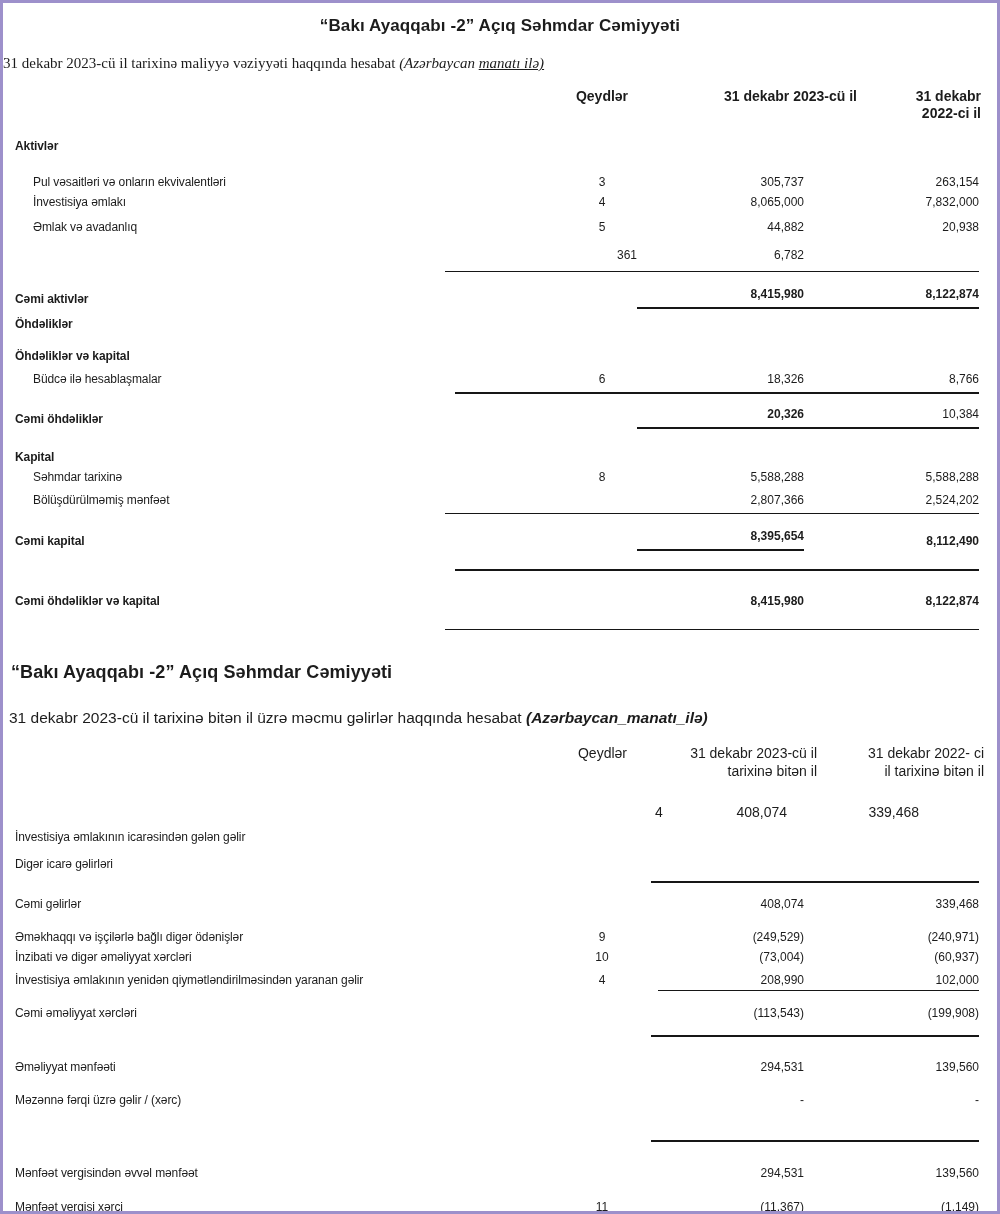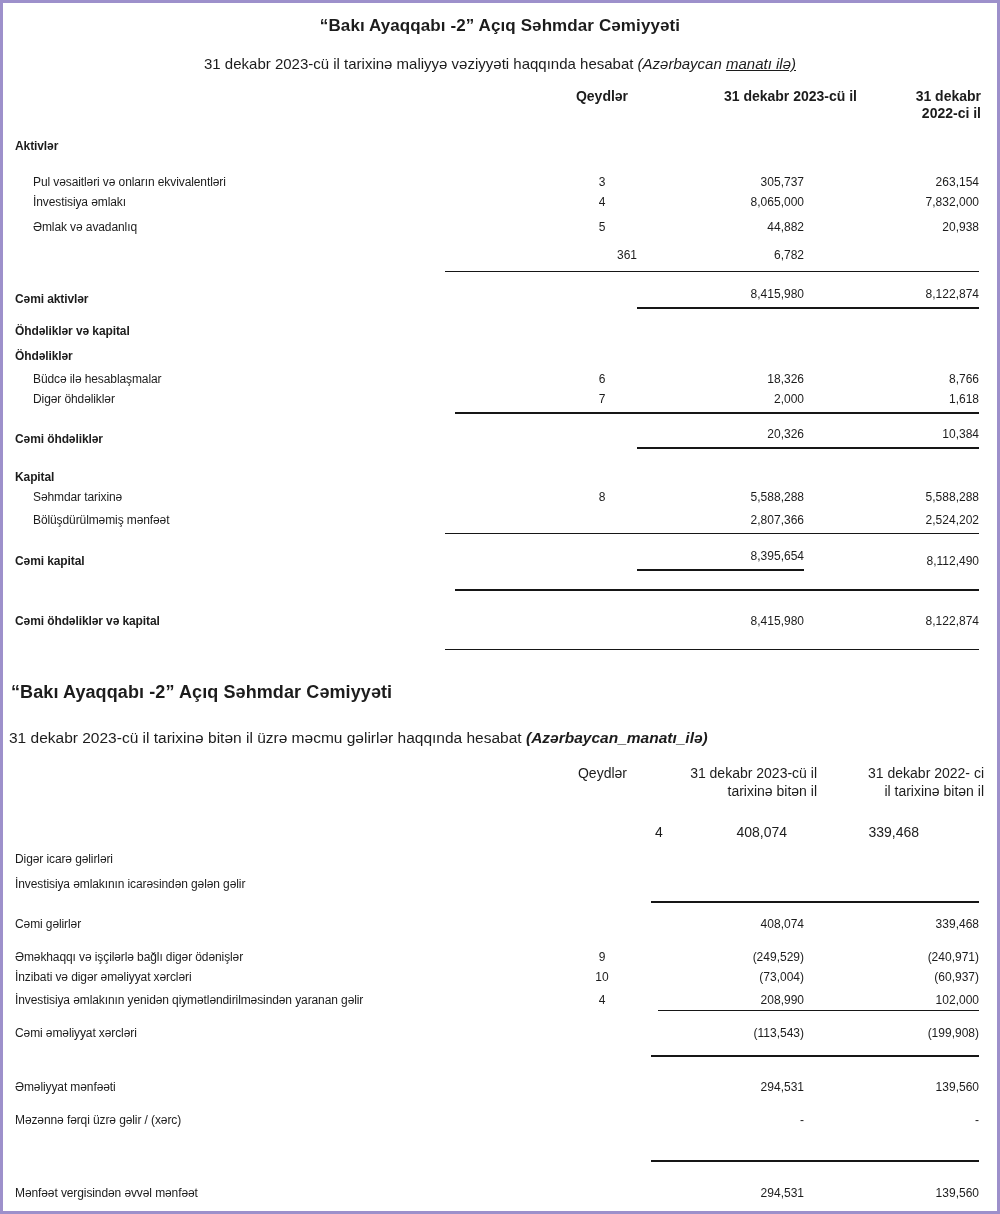--- a/index.html
+++ b/index.html
@@ -20,21 +20,21 @@
     grid-template-columns:1fr 70px 167px 175px;
     padding-left:12px; padding-right:18px;
     font-size:12px; line-height:20px;
     align-items:end;
   }
   .cl { text-align:left; letter-spacing:-0.1px; }
   .cn { text-align:center; }
   .cv { text-align:right; }
   .ind .cl { padding-left:18px; }
   .lb .cl { font-weight:bold; }
-  .vb1 .v1, .vb2 .v2 { font-weight:normal; }
+  .vb1 .v1, .vb2 .v2 { font-weight:bold; }
   .ul1 .v1, .ul2 .v2 { border-bottom:2px solid #161616; padding-bottom:3px; }
 
   
   .hrow1 {
     display:grid;
     grid-template-columns:1fr 70px 220px 124px;
     padding-left:12px; padding-right:16px;
     font-size:14px; font-weight:bold; line-height:17px;
     align-items:start;
   }
@@ -59,21 +59,21 @@
   
   .rule { height:0; border-top:1.5px solid #161616; }
   .thick { border-top-width:2.5px; }
   .r-s1 { margin-left:442px; margin-right:18px; }
   .r-s1b { margin-left:452px; margin-right:18px; }
   .r-s2 { margin-left:648px; margin-right:18px; }
   .r-s2t { margin-left:655px; margin-right:18px; }
 
   
   .t1 { text-align:center; font-size:17px; font-weight:bold; letter-spacing:0.1px; }
-  .sub1 { text-align:center; font-size:15px; margin-top:19px; }
+  .sub1 { text-align:left; font-size:15px; margin-top:19px;font-family:Liberation Serif, serif; }
   .sub1 .it { font-style:italic; }
   .sub1 .itu { font-style:italic; text-decoration:underline; }
   .t2 { text-align:left; font-size:18px; font-weight:600; padding-left:8px; letter-spacing:0.1px; }
   .sub2 { text-align:left; font-size:15.5px; padding-left:6px; }
   .sub2 .it { font-style:italic;font-weight:bold; }
 
   
   .mt3{margin-top:3px}.mt4{margin-top:18px}.mt5{margin-top:5px}.mt6{margin-top:6px}
   .mt7{margin-top:7px}.mt8{margin-top:8px}.mt10{margin-top:10px}.mt11{margin-top:11px}
   .mt12{margin-top:12px}.mt13{margin-top:13px}.mt14{margin-top:14px}.mt16{margin-top:16px}
@@ -128,44 +128,38 @@
     </div>
     <div class="rule r-s1 mt6"></div>
 
     <div class="trow lb vb1 vb2 ul1 ul2 mt12">
       <div class="cl">Cəmi aktivlər</div>
         <div class="cn"></div>
         <div class="cv v1">8,415,980</div>
         <div class="cv v2">8,122,874</div>
     </div>
 
+    <div class="trow lb mt5">
+      <div class="cl">Öhdəliklər</div>
+        <div class="cn"></div>
+        <div class="cv v1"></div>
+        <div class="cv v2"></div>
+    </div>
     <div class="trow lb mt12">
       <div class="cl">Öhdəliklər və kapital</div>
-        <div class="cn"></div>
-        <div class="cv v1"></div>
-        <div class="cv v2"></div>
-    </div>
-    <div class="trow lb mt5">
-      <div class="cl">Öhdəliklər</div>
         <div class="cn"></div>
         <div class="cv v1"></div>
         <div class="cv v2"></div>
     </div>
     <div class="trow ind mt3">
       <div class="cl">Büdcə ilə hesablaşmalar</div>
         <div class="cn">6</div>
         <div class="cv v1">18,326</div>
         <div class="cv v2">8,766</div>
     </div>
-    <div class="trow ind">
-      <div class="cl">Digər öhdəliklər</div>
-        <div class="cn">7</div>
-        <div class="cv v1">2,000</div>
-        <div class="cv v2">1,618</div>
-    </div>
     <div class="rule thick r-s1b mt3"></div>
 
     <div class="trow lb vb1 ul1 ul2 mt10">
       <div class="cl">Cəmi öhdəliklər</div>
         <div class="cn"></div>
         <div class="cv v1">20,326</div>
         <div class="cv v2">10,384</div>
     </div>
 
     <div class="trow lb mt4">
@@ -216,28 +210,28 @@
       <div class="cv"><span>31 dekabr 2023-cü il</span><br><span>tarixinə bitən il</span></div>
       <div class="cv"><span>31 dekabr 2022- ci</span><br><span>il tarixinə bitən il</span></div>
     </div>
 
     <div class="srow mt22">
       <div class="cl"></div>
       <div class="cl">4</div>
       <div class="cv">408,074</div>
       <div class="cv">339,468</div>
     </div>
+    <div class="trow mt5">
+      <div class="cl">İnvestisiya əmlakının icarəsindən gələn gəlir</div>
+        <div class="cn"></div>
+        <div class="cv v1"></div>
+        <div class="cv v2"></div>
+    </div>
     <div class="trow mt7">
       <div class="cl">Digər icarə gəlirləri</div>
-        <div class="cn"></div>
-        <div class="cv v1"></div>
-        <div class="cv v2"></div>
-    </div>
-    <div class="trow mt5">
-      <div class="cl">İnvestisiya əmlakının icarəsindən gələn gəlir</div>
         <div class="cn"></div>
         <div class="cv v1"></div>
         <div class="cv v2"></div>
     </div>
     <div class="rule thick r-s2 mt7"></div>
 
     <div class="trow mt11">
       <div class="cl">Cəmi gəlirlər</div>
         <div class="cn"></div>
         <div class="cv v1">408,074</div>

